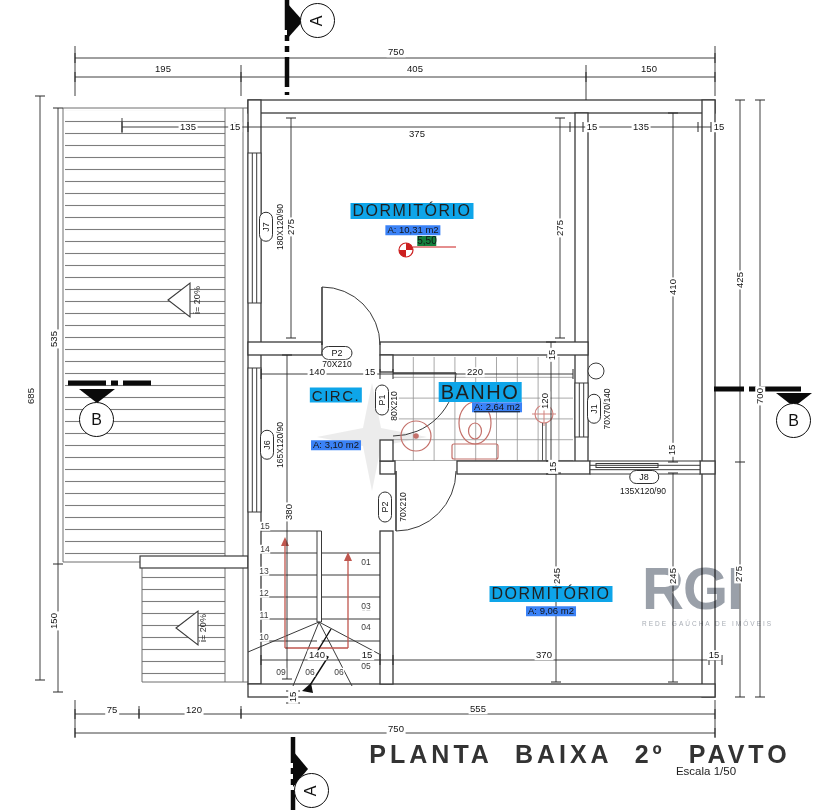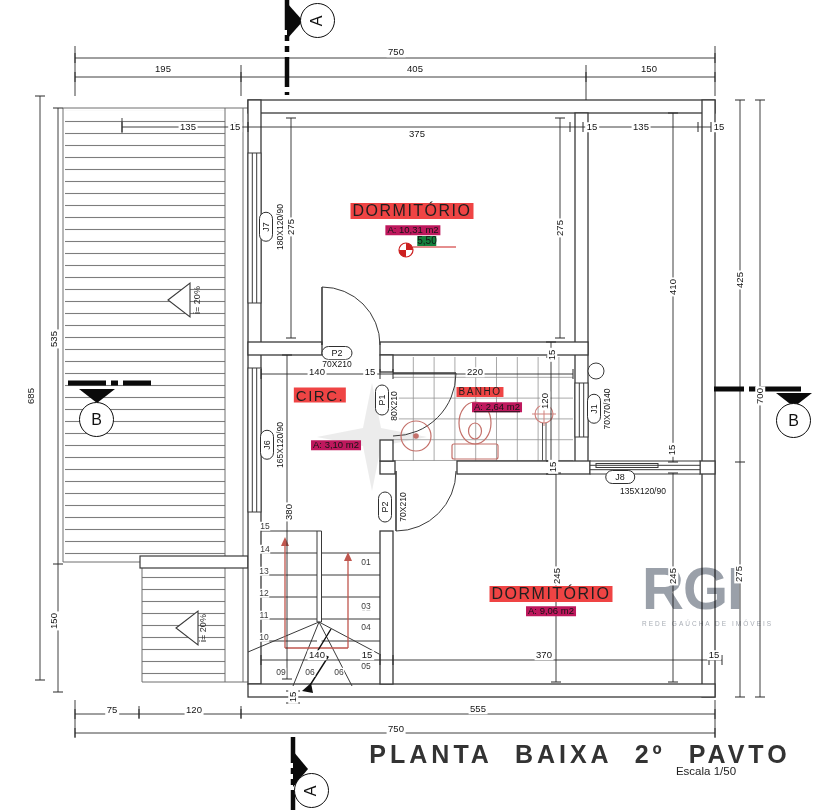--- a/index.html
+++ b/index.html
@@ -7,22 +7,22 @@
           font-family:"Liberation Sans",sans-serif;}
   #plan-svg{position:absolute;left:0;top:0;}
   #ann{position:absolute;left:0;top:0;width:826px;height:810px;}
   .lbl{position:absolute;transform:translate(-50%,-50%);line-height:1;white-space:nowrap;
        color:#141414;font-family:"Liberation Sans",sans-serif;}
   .rot{transform:translate(-50%,-50%) rotate(-90deg);}
   .dim{font-size:9.5px;background:#fff;padding:0 1.5px;}
   .step{font-size:8.5px;color:#3c3c3c;background:#fff;padding:0 1px;}
   .pill{font-size:9px;border:1px solid #2f2f2f;border-radius:8px;padding:1.5px 9px;background:#fff;}
   .spec{font-size:8.5px;background:#fff;padding:0 1px;}
-  .room{font-size:16px;letter-spacing:1.5px;color:#1f1f1f;background:#ef4444;padding:0 2px;}
-  .area{font-size:9.5px;background:#be185d;padding:0 2px;}
+  .room{font-size:16px;letter-spacing:1.5px;color:#1f1f1f;background:#0ea5e9;padding:0 2px;}
+  .area{font-size:9.5px;background:#3b82f6;padding:0 2px;}
   .level{font-size:10px;background:#15803d;}
   .slope{font-size:9px;color:#2f2f2f;}
   .sec{position:absolute;width:33px;height:33px;margin-left:-18px;margin-top:-18px;
        border:1.8px solid #0d0d0d;border-radius:50%;background:#fff;display:flex;
        align-items:center;justify-content:center;font-size:16px;color:#111;}
   .sec span{display:block;line-height:1;}
   .sec.rotl span{transform:rotate(-90deg);}
   .logo{position:absolute;left:642px;top:516px;width:140px;text-align:left;
         mix-blend-mode:multiply;margin-top:44px;}
   .logo-mark{font-size:58px;font-weight:bold;color:#9aa0a9;letter-spacing:-1px;line-height:1;
@@ -231,33 +231,33 @@
       <span class="lbl step" style="left: 366px; top: 627px;">04</span>
       <span class="lbl slope rot" style="left: 197px; top: 300px;">i= 20%</span>
       <span class="lbl slope rot" style="left: 203px; top: 628px;">i= 20%</span>
       <span class="lbl level" style="left: 427px; top: 241px;">5,50</span>
       <span class="lbl pill rot" style="left: 266px; top: 227px;">J7</span>
       <span class="lbl spec rot" style="left: 280px; top: 227px;">180X120/90</span>
       <span class="lbl pill rot" style="left: 267px; top: 445px;">J6</span>
       <span class="lbl spec rot" style="left: 280px; top: 445px;">165X120/90</span>
       <span class="lbl pill rot" style="left: 594px; top: 409px;">J1</span>
       <span class="lbl spec rot" style="left: 607px; top: 409px;">70X70/140</span>
-      <span class="lbl pill" style="left: 620px; top: 477px; text-align: right;">J8</span>
+      <span class="lbl pill" style="left: 644px; top: 477px; text-align: right;">J8</span>
       <span class="lbl spec" style="left: 643px; top: 491px;">135X120/90</span>
       <span class="lbl pill" style="left: 337px; top: 353px;">P2</span>
       <span class="lbl spec" style="left: 337px; top: 364px;">70X210</span>
       <span class="lbl pill rot" style="left: 382px; top: 400px;">P1</span>
       <span class="lbl spec rot" style="left: 394px; top: 406px;">80X210</span>
       <span class="lbl pill rot" style="left: 385px; top: 507px;">P2</span>
       <span class="lbl spec rot" style="left: 403px; top: 507px;">70X210</span>
       <span class="lbl room" style="left: 412px; top: 211px; font-size: 16px;">DORMITÓRIO</span>
       <span class="lbl area" style="left: 413px; top: 230px;">A: 10,31 m2</span>
-      <span class="lbl room" style="left: 320px; top: 395px; font-size: 15px;">CIRC.</span>
+      <span class="lbl room" style="left: 336px; top: 395px; font-size: 15px;">CIRC.</span>
       <span class="lbl area" style="left: 336px; top: 403px; margin-top: 42px;">A: 3,10 m2</span>
-      <span class="lbl room" style="left: 480px; top: 392px; font-size: 10px; text-align: right;">BANHO</span>
+      <span class="lbl room" style="left: 480px; top: 392px; font-size: 20px; text-align: right;">BANHO</span>
       <span class="lbl area" style="left: 497px; top: 407px; text-decoration: underline;">A: 2,64 m2</span>
       <span class="lbl room" style="left: 551px; top: 594px; font-size: 16px;">DORMITÓRIO</span>
       <span class="lbl area" style="left: 551px; top: 611px;">A: 9,06 m2</span>
       <div class="sec rotl" style="left: 318px; top: 21px;">
         <span>A</span>
       </div>
       <div class="sec rotl" style="left: 312px; top: 791px;">
         <span>A</span>
       </div>
       <div class="sec" style="left: 97px; top: 420px;">

